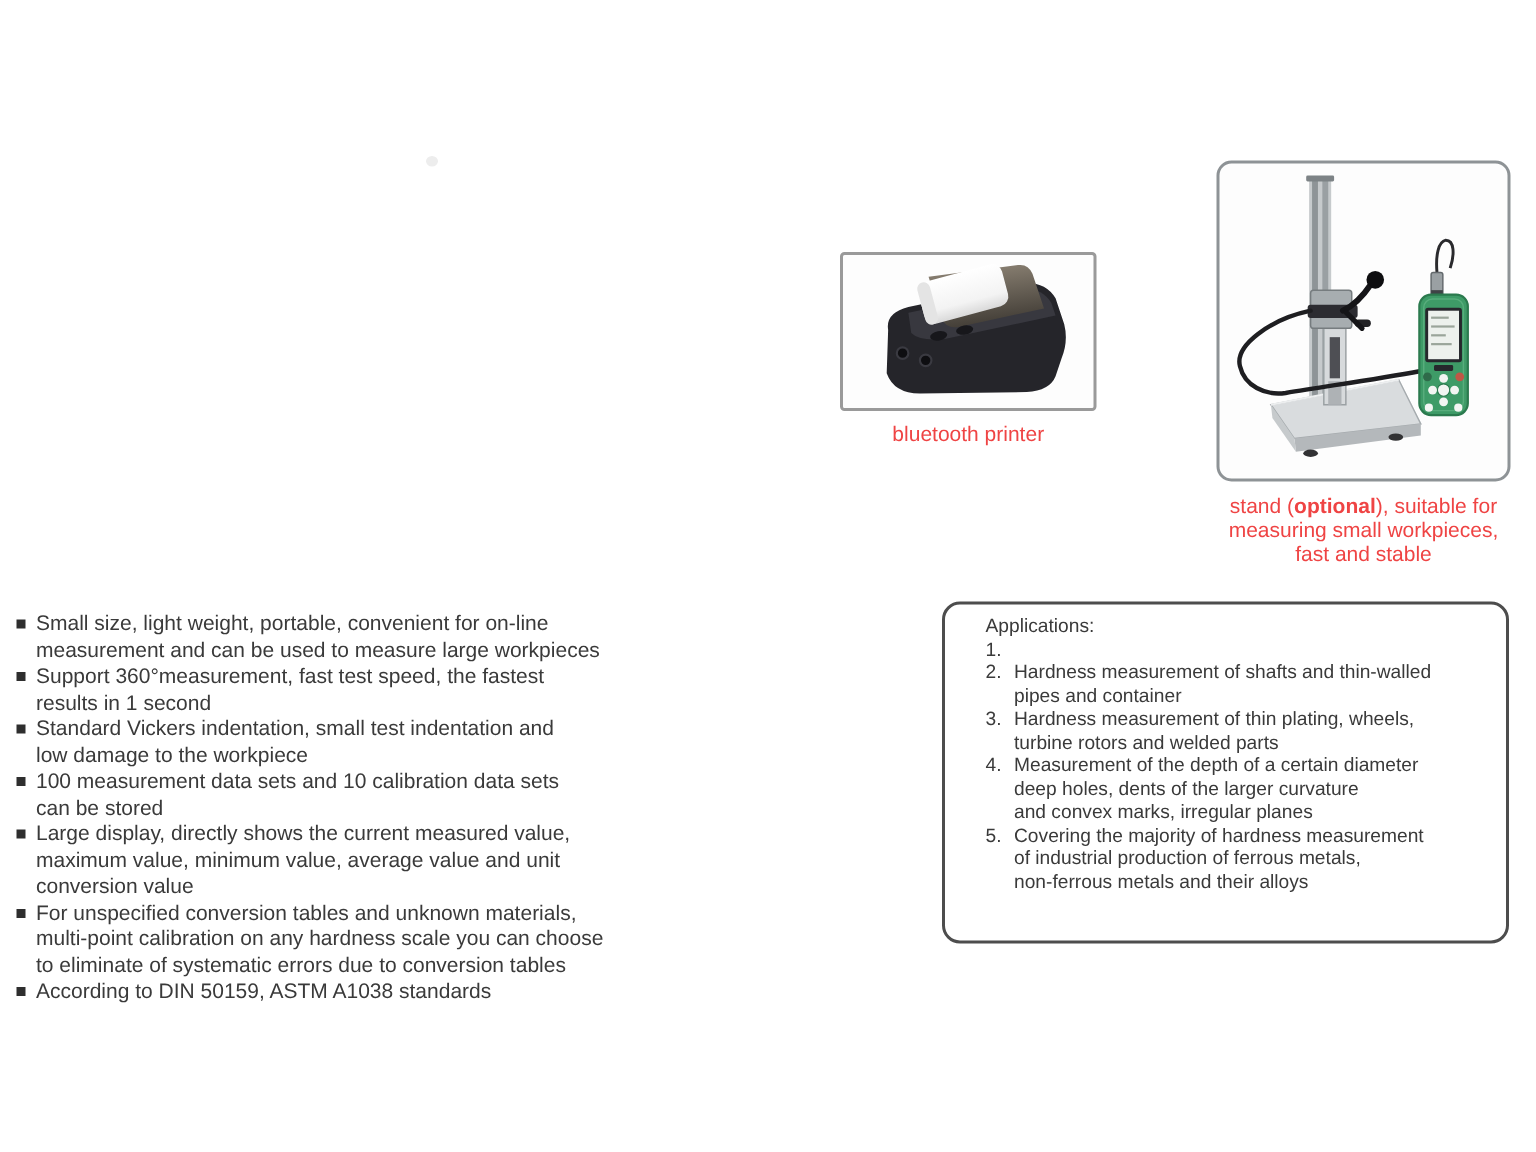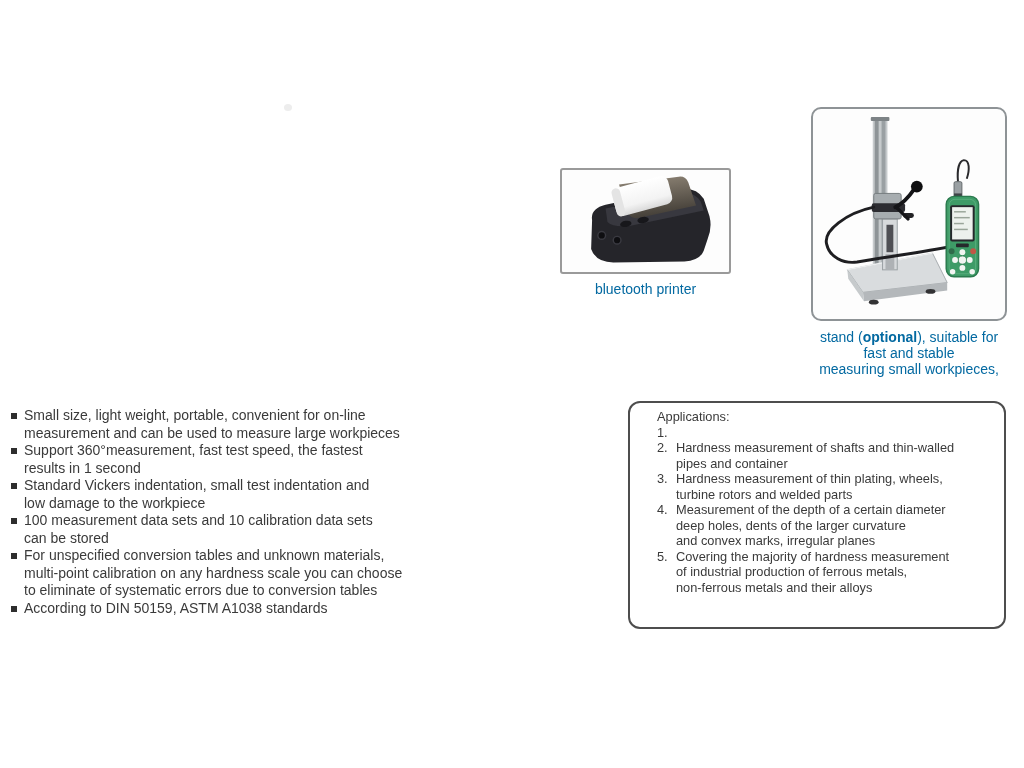--- a/index.html
+++ b/index.html
@@ -11,21 +11,21 @@
     -webkit-font-smoothing:antialiased;
   }
 
   
   .panel{position:absolute;background:#fdfdfd;box-sizing:border-box;}
   .printer-panel{left:560px;top:168px;width:171px;height:106px;border:2px solid #9a9a9a;border-radius:3px;}
   .stand-panel{left:811px;top:107px;width:196px;height:214px;border:2px solid #8e9396;border-radius:10px;}
   .panel svg{display:block;width:100%;height:100%;}
 
   
-  .caption{position:absolute;text-align:center;font-size:14px;line-height:16px;color:#0369a1;white-space:nowrap;}
+  .caption{position:absolute;text-align:center;font-size:14px;line-height:16px;color:#ef4444;white-space:nowrap;}
   .printer-caption{left:540px;top:281px;width:211px;}
   .stand-caption{left:806px;top:329px;width:206px;}
   .caption b{font-weight:bold;}
 
   
   .features{position:absolute;left:10px;top:407px;width:470px;font-size:14px;line-height:17.5px;}
   .feature-item{position:relative;padding-left:14px;white-space:pre-line;}
   .bullet{position:absolute;left:1px;top:6px;width:6px;height:6px;background:#2e2e2e;}
 
   
@@ -126,34 +126,36 @@
     <circle cx="152.5" cy="162" r="3" fill="#f2f5f2"></circle>
     <circle cx="145" cy="154" r="3" fill="#f2f5f2"></circle>
     <circle cx="160" cy="154" r="3" fill="#f2f5f2"></circle>
     <circle cx="142.5" cy="166" r="2.8" fill="#f2f5f2"></circle>
     <circle cx="162.5" cy="166" r="2.8" fill="#f2f5f2"></circle>
   </svg>
 </div>
 
 <div class="caption stand-caption">
   <div><span>stand (</span><b>optional</b><span>), suitable for</span></div>
+  <div>measuring small workpieces,</div>
   <div>fast and stable</div>
-  <div>measuring small workpieces,</div>
 </div>
 
 <div class="features">
   <div class="feature-item"><span class="bullet"></span><span class="ftext">Small size, light weight, portable, convenient for on-line
 measurement and can be used to measure large workpieces</span></div>
   <div class="feature-item"><span class="bullet"></span><span class="ftext">Support 360°measurement, fast test speed, the fastest
 results in 1 second</span></div>
   <div class="feature-item"><span class="bullet"></span><span class="ftext">Standard Vickers indentation, small test indentation and
 low damage to the workpiece</span></div>
   <div class="feature-item"><span class="bullet"></span><span class="ftext">100 measurement data sets and 10 calibration data sets
 can be stored</span></div>
-  <div class="feature-item"><span class="bullet"></span></div>
+  <div class="feature-item"><span class="bullet"></span><span class="ftext">Large display, directly shows the current measured value,
+maximum value, minimum value, average value and unit
+conversion value</span></div>
   <div class="feature-item"><span class="bullet"></span><span class="ftext">For unspecified conversion tables and unknown materials,
 multi-point calibration on any hardness scale you can choose
 to eliminate of systematic errors due to conversion tables</span></div>
   <div class="feature-item"><span class="bullet"></span><span class="ftext">According to DIN 50159, ASTM A1038 standards</span></div>
 </div>
 
 <div class="apps-box">
   <div class="apps-title">Applications:</div>
   <div class="app-item">
       <span class="app-num">1.</span>

